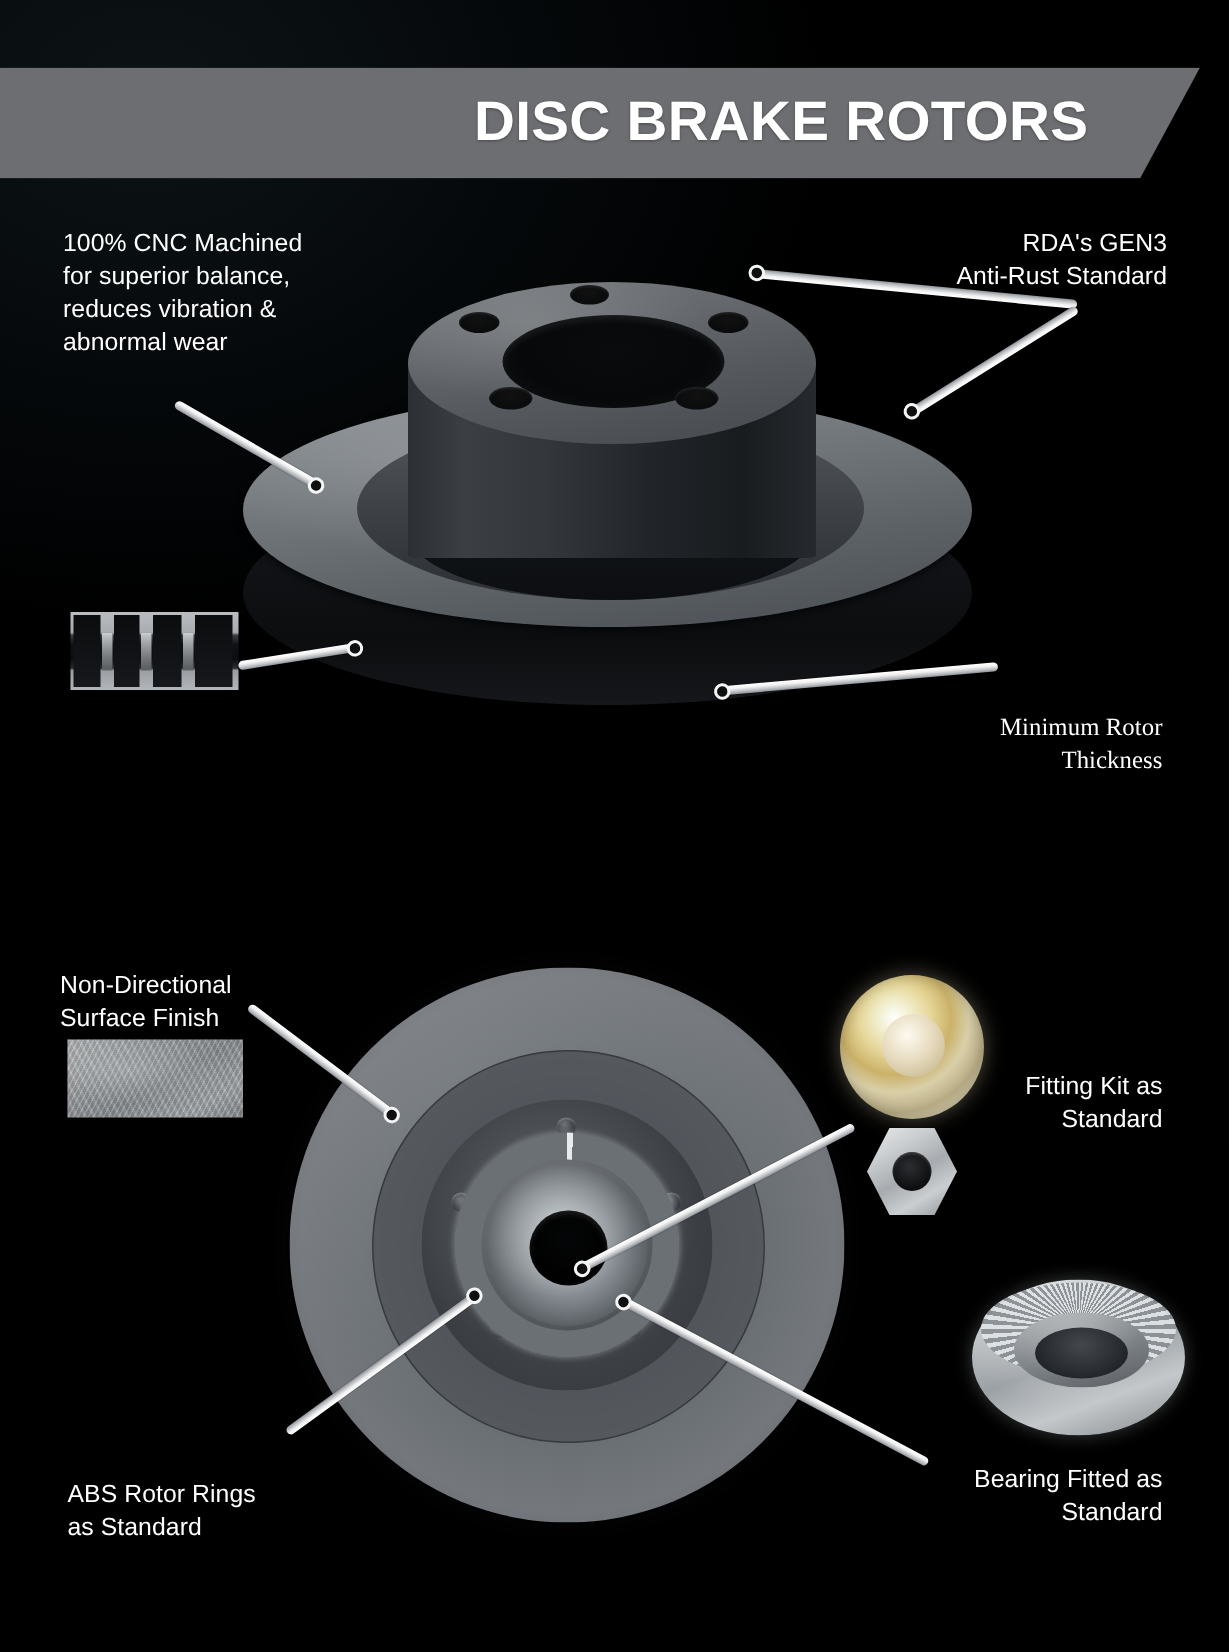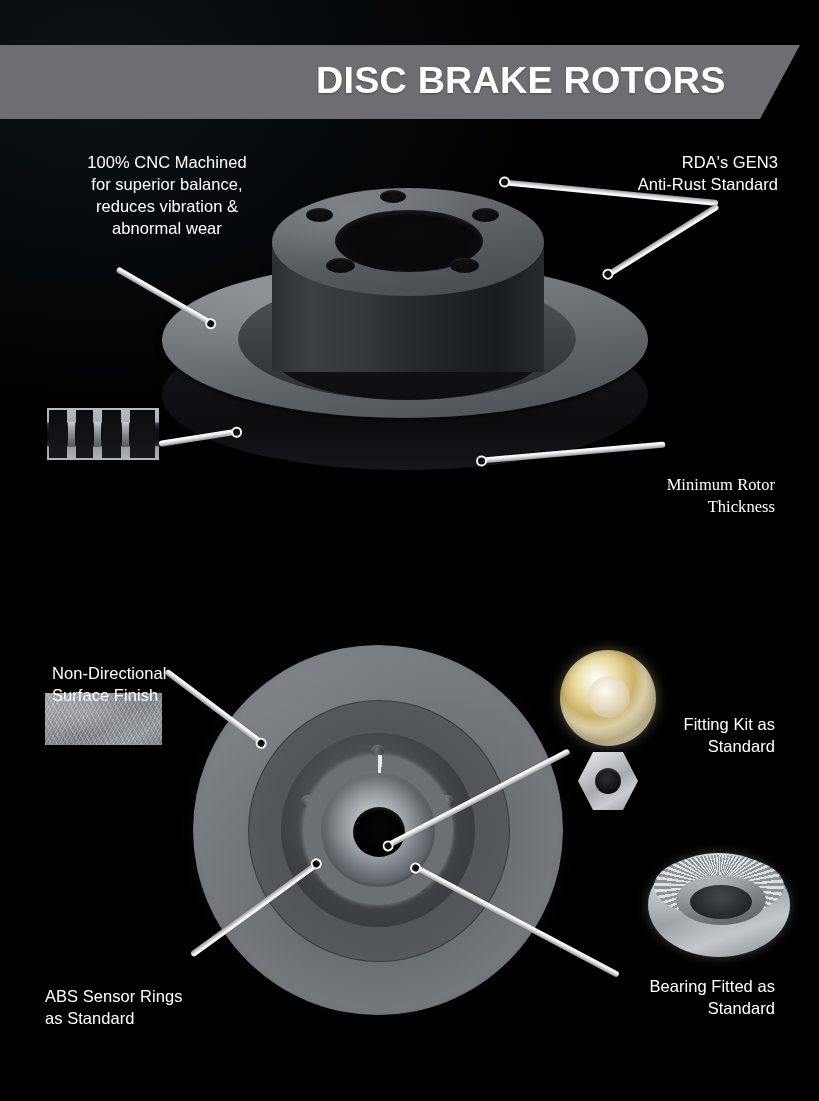--- a/index.html
+++ b/index.html
@@ -403,37 +403,37 @@
   <div class="leader" style="left:321px;top:858px;width:160px;transform:rotate(144deg);">
     <div class="bar"></div>
     <div class="dot"></div>
   </div>
 
   <div class="leader" style="left:411px;top:862px;width:235px;transform:rotate(28deg);">
     <div class="bar"></div>
     <div class="dot"></div>
   </div>
 
-  <div class="callout" style="left:42px;top:151px;width:250px;text-align:center;">100% CNC Machined
+  <div class="callout" style="left:42px;top:151px;width:250px;">100% CNC Machined
 for superior balance,
 reduces vibration &amp;
 abnormal wear</div>
 
   <div class="callout right" style="right:41px;top:151px;width:260px;">RDA's GEN3
 Anti-Rust Standard</div>
 
 
   <div class="callout right" style="right:44px;top:474px;width:240px;font-family:Liberation Serif, serif;">Minimum Rotor
 Thickness</div>
 
-  <div class="callout" style="left:52px;top:646px;width:240px;margin-top:16px;">Non-Directional
+  <div class="callout" style="left:40px;top:646px;width:240px;">Non-Directional
 Surface Finish</div>
 
   <div class="callout right" style="right:44px;top:713px;width:220px;">Fitting Kit as
 Standard</div>
 
-  <div class="callout" style="left:45px;top:985px;width:260px;">ABS Sensor Rings
+  <div class="callout" style="left:45px;top:985px;width:260px;">ABS Rotor Rings
 as Standard</div>
 
   <div class="callout right" style="right:44px;top:975px;width:240px;">Bearing Fitted as
 Standard</div>
 
 </div>
 
 </body></html>

